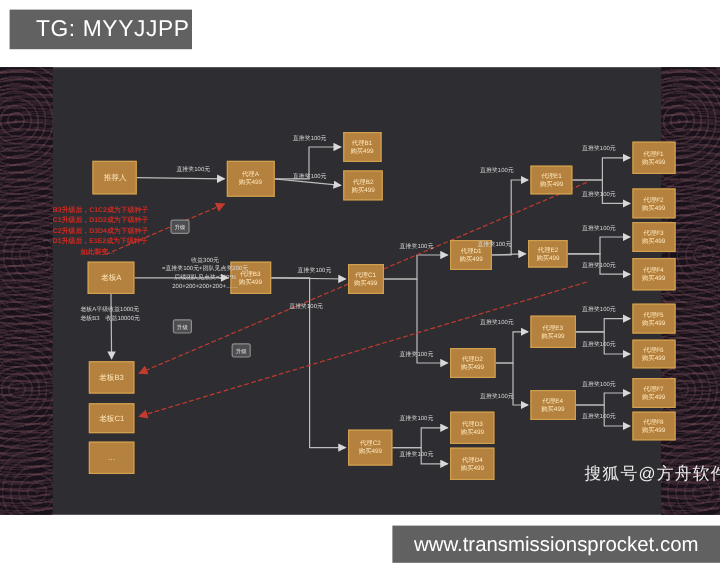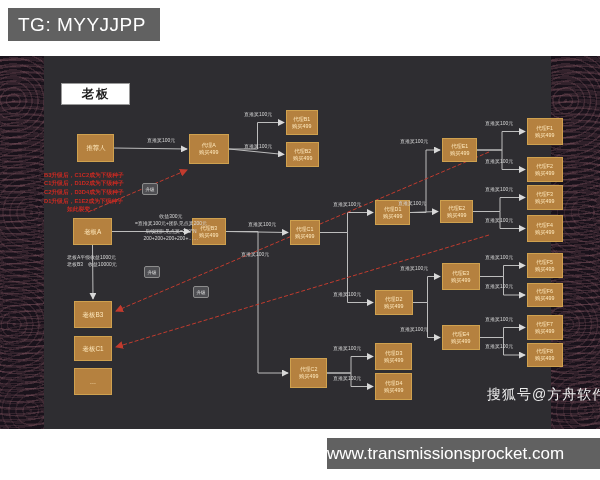--- a/index.html
+++ b/index.html
@@ -8,21 +8,21 @@
     background:#ffffff;
     font-family:"Liberation Sans","DejaVu Sans",sans-serif;
   }
   :root{
     --panel:#2e2d31; --orange:#b5813f; --orange-br:#cfa14f; --orange-tx:#ffe9bd;
     --line:#bdbdbd; --red:#cc2a22; --bar:#616161;
   }
   .badge{
     position:absolute;left:8px;top:8px;width:152px;height:33px;
     background:var(--bar);color:#fff;font-size:19px;line-height:33px;
-    padding-left:10px;box-sizing:border-box;letter-spacing:.5px;
+    padding-left:22px;box-sizing:border-box;letter-spacing:.5px;
   }
   .panel{
     position:absolute;left:0;top:56px;width:600px;height:373px;background:var(--panel);
   }
   .strip{
     position:absolute;top:56px;height:373px;
     background:
       repeating-radial-gradient(circle at 30% 12%, rgba(155,100,112,.22) 0 1.5px, transparent 1.5px 6px),
       repeating-radial-gradient(circle at 72% 42%, rgba(155,100,112,.16) 0 1.5px, transparent 1.5px 7px),
       repeating-radial-gradient(circle at 32% 72%, rgba(155,100,112,.19) 0 1.5px, transparent 1.5px 6px),
@@ -52,21 +52,21 @@
   .tag{
     position:absolute;width:16px;height:12px;background:#4e4e52;border:1px solid #8d8d8d;
     border-radius:2px;display:flex;align-items:center;justify-content:center;box-sizing:border-box;
   }
   .tag .nt{color:#e8e8e8;font-size:8px;transform:scale(.55);white-space:nowrap;}
   .watermark{
     position:absolute;left:487px;top:386px;color:#ededed;font-size:14px;letter-spacing:1px;white-space:nowrap;
   }
   .urlbar{
     position:absolute;left:327px;top:438px;width:273px;height:31px;background:var(--bar);
-    color:#fff;font-size:17px;line-height:31px;white-space:nowrap;
+    color:#fff;font-size:17px;line-height:31px;text-align:center;white-space:nowrap;
   }
 </style>
 </head>
 <body>
 
 <div class="badge">TG: MYYJJPP</div>
 
 <div class="panel"></div>
 <div class="strip l"></div>
 <div class="strip r"></div>
@@ -105,23 +105,20 @@
         <path d="M480,276.5 L503.5,276.5 L503.5,295 L525,295" fill="none" stroke="#bdbdbd" stroke-width="1" marker-end="url(#arw)"></path>
         <path d="M480,337.5 L503.5,337.5 L503.5,327.5 L525,327.5" fill="none" stroke="#bdbdbd" stroke-width="1" marker-end="url(#arw)"></path>
         <path d="M480,337.5 L503.5,337.5 L503.5,355 L525,355" fill="none" stroke="#bdbdbd" stroke-width="1" marker-end="url(#arw)"></path>
       </g>
     <g id="red-wires">
         <path d="M88,212 L187,170" fill="none" stroke="#c23b2e" stroke-width="1" stroke-dasharray="4,2" marker-end="url(#arwRed)"></path>
         <path d="M489,152 L116,311" fill="none" stroke="#c23b2e" stroke-width="1" stroke-dasharray="4,2" marker-end="url(#arwRed)"></path>
         <path d="M489,235 L116,347" fill="none" stroke="#c23b2e" stroke-width="1" stroke-dasharray="4,2" marker-end="url(#arwRed)"></path>
       </g>
   </svg>
-<div class="node white" style="left: 61px; top: 83px; width: 69px; height: 22px;">
-      <span class="nt">老板</span>
-    </div>
     <div class="node orange big" style="left: 77px; top: 134px; width: 37px; height: 28px;">
       <span class="nt">推荐人</span>
     </div>
     <div class="node orange" style="left: 189px; top: 134px; width: 40px; height: 30px;">
       <span class="nt">代理A<br>购买499</span>
     </div>
     <div class="node orange" style="left: 286px; top: 110px; width: 32px; height: 25px;">
       <span class="nt">代理B1<br>购买499</span>
     </div>
     <div class="node orange" style="left: 286px; top: 142px; width: 33px; height: 25px;">

